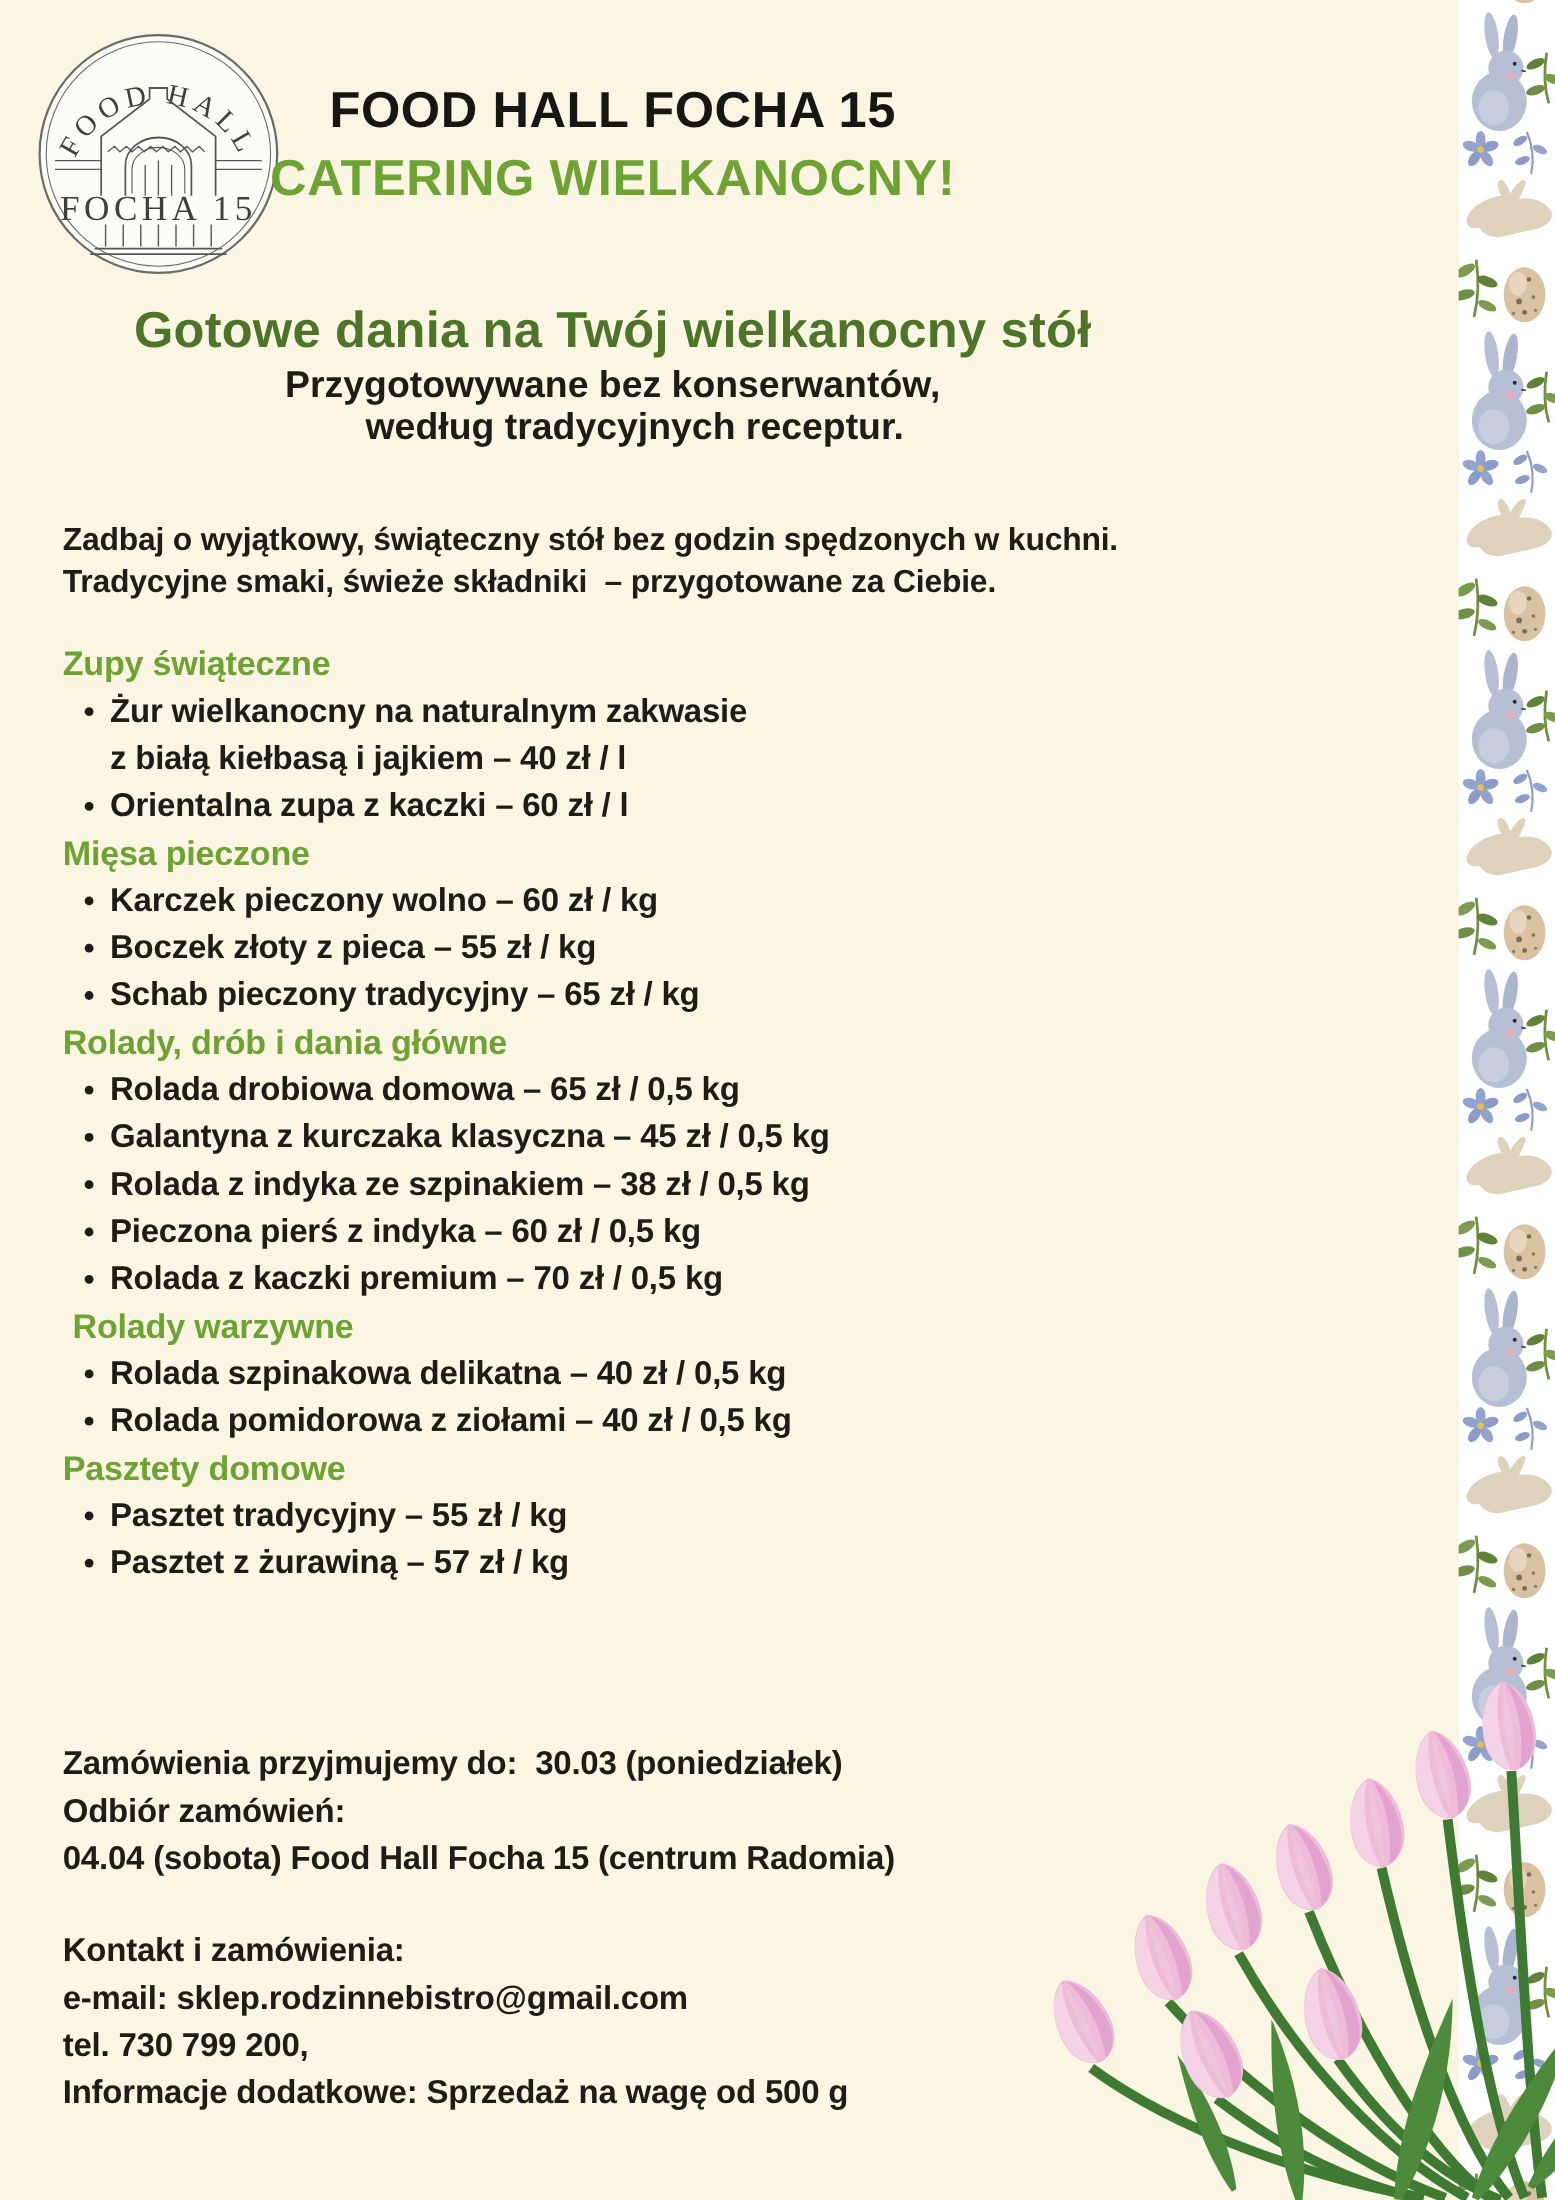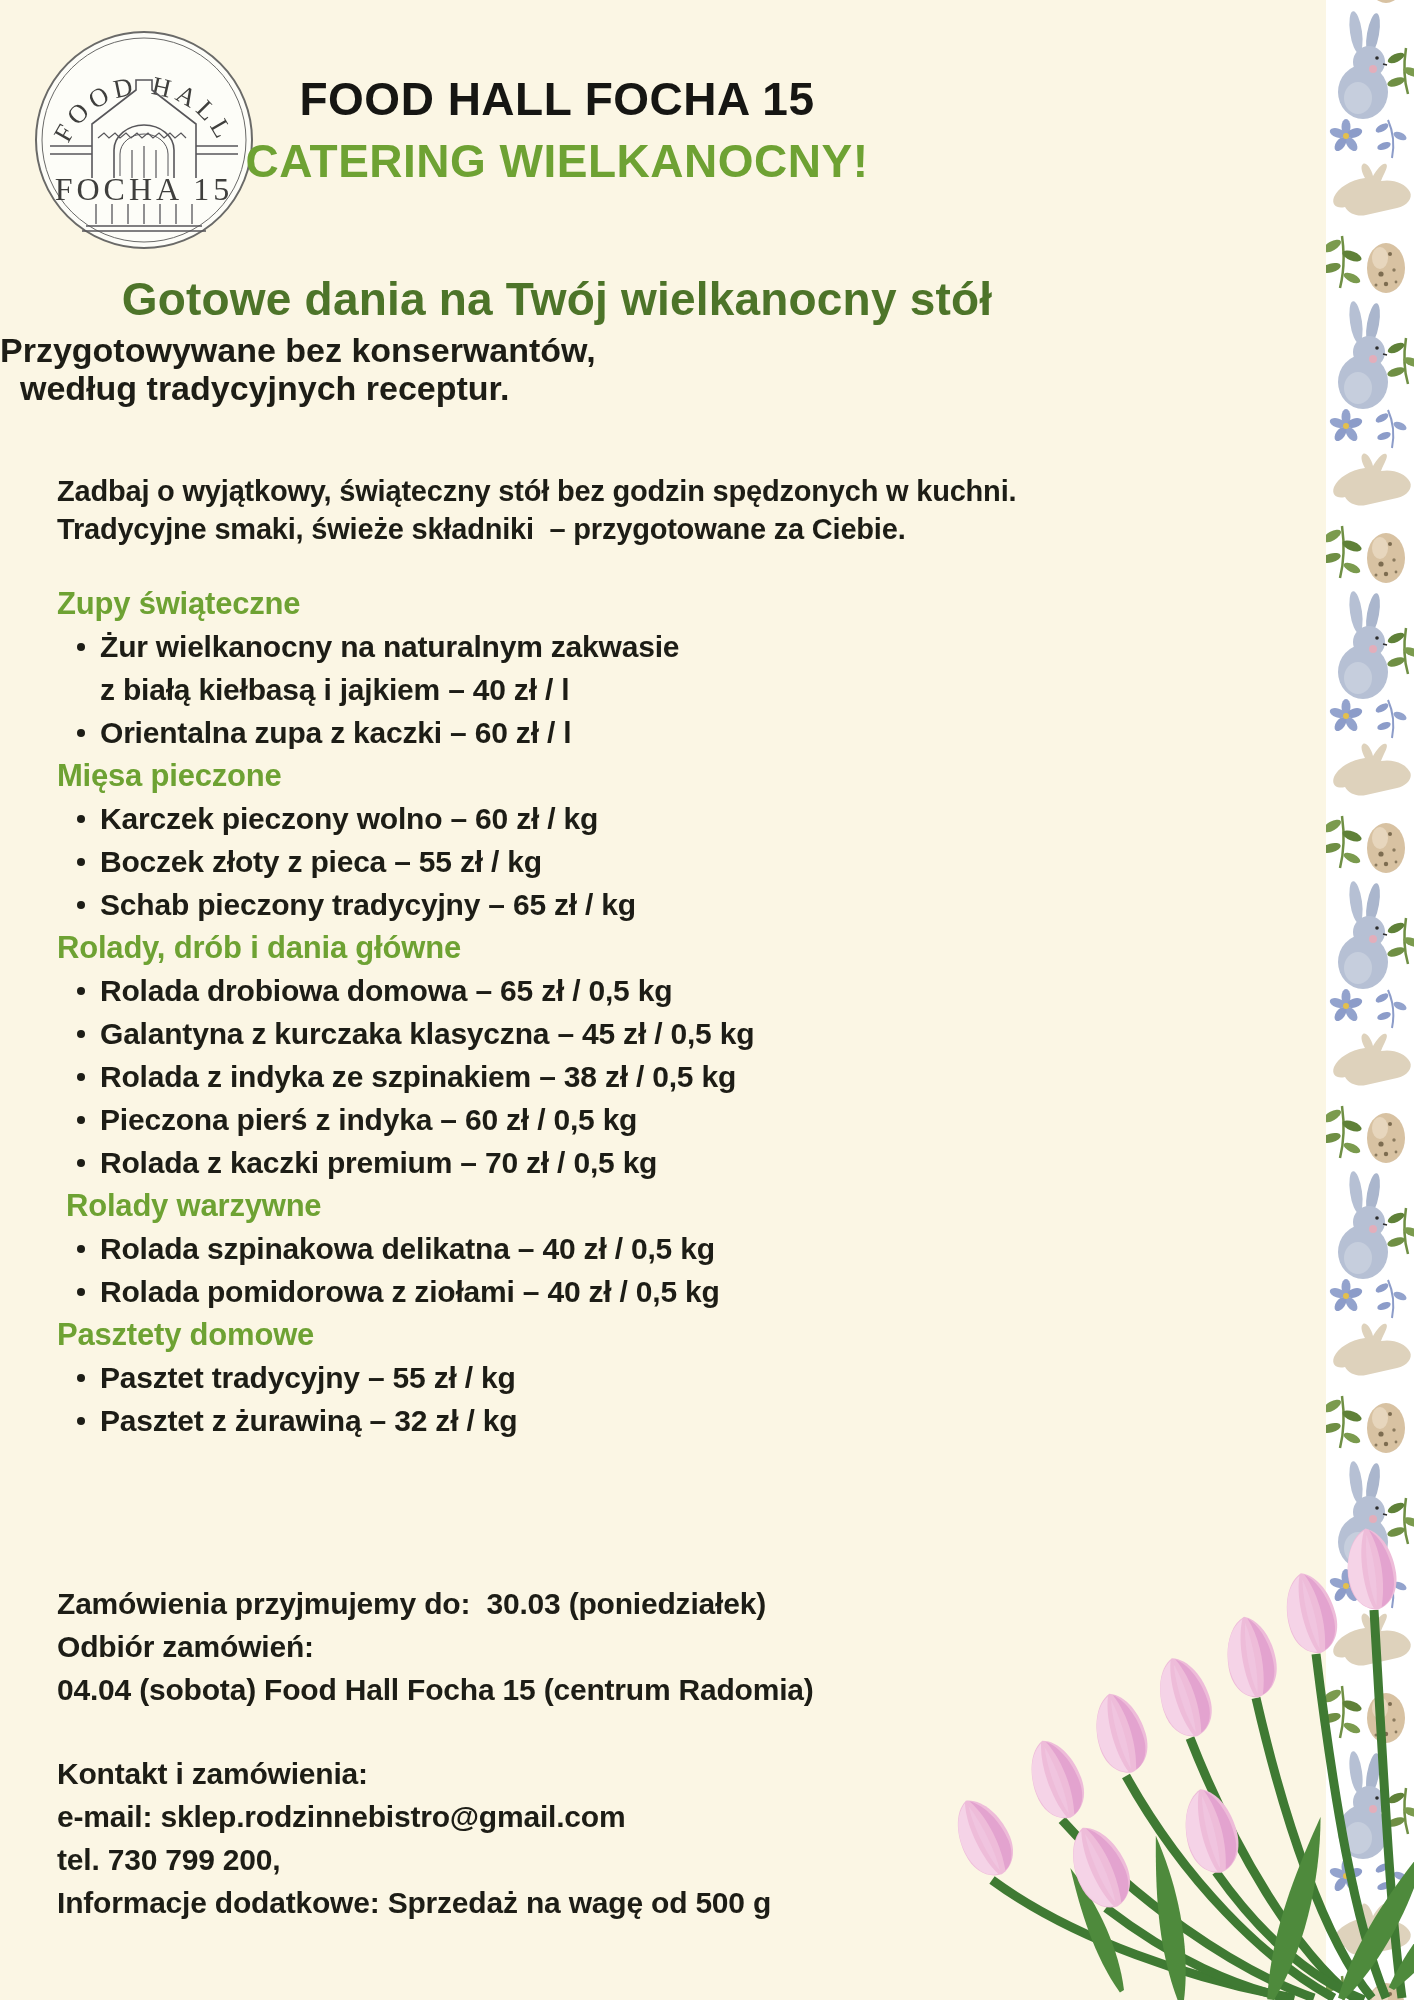--- a/index.html
+++ b/index.html
@@ -22,21 +22,21 @@
   }
   .subtitle {
     position:absolute; left:0; top:134px; width:100%;
     font-size:46px; font-weight:800; letter-spacing:0.5px; color:#6ea233;
   }
   .hero-heading {
     position:absolute; left:0; top:272px; width:1114px; text-align:center;
     font-size:46px; font-weight:800; color:#4d7429; letter-spacing:0.2px;
   }
   .hero-sub1, .hero-sub2 {
-    position:absolute; left:0; width:1114px; 
+    position:absolute; left:0; width:1114px; text-align:center;
     font-size:34px; font-weight:800; color:#1d1d16; white-space:pre-wrap;
   }
   .hero-sub1 { top:331px; }
   .hero-sub2 { top:369px;padding-left:20px; }
   .intro {
     position:absolute; left:57px; top:472px; width:1060px;
     font-size:29px; font-weight:700; color:#1d1d16; line-height:38px;
     white-space:pre-wrap; letter-spacing:-0.2px;
   }
   
@@ -213,21 +213,21 @@
       <h2>Rolady warzywne</h2>
       <ul>
           <li><span class="dot"></span><span>Rolada szpinakowa delikatna – 40 zł / 0,5 kg</span></li>
           <li><span class="dot"></span><span>Rolada pomidorowa z ziołami – 40 zł / 0,5 kg</span></li>
         </ul>
     </section>
     <section>
       <h2>Pasztety domowe</h2>
       <ul>
           <li><span class="dot"></span><span>Pasztet tradycyjny – 55 zł / kg</span></li>
-          <li><span class="dot"></span><span>Pasztet z żurawiną – 32 zł / kg</span></li>
+          <li><span class="dot"></span><span>Pasztet z żurawiną – 57 zł / kg</span></li>
         </ul>
     </section>
   </div>
 
   <div class="orders">Zamówienia przyjmujemy do:  30.03 (poniedziałek)
 Odbiór zamówień:
 04.04 (sobota) Food Hall Focha 15 (centrum Radomia)</div>
 
   <div class="contact">Kontakt i zamówienia:
 e-mail: sklep.rodzinnebistro@gmail.com

